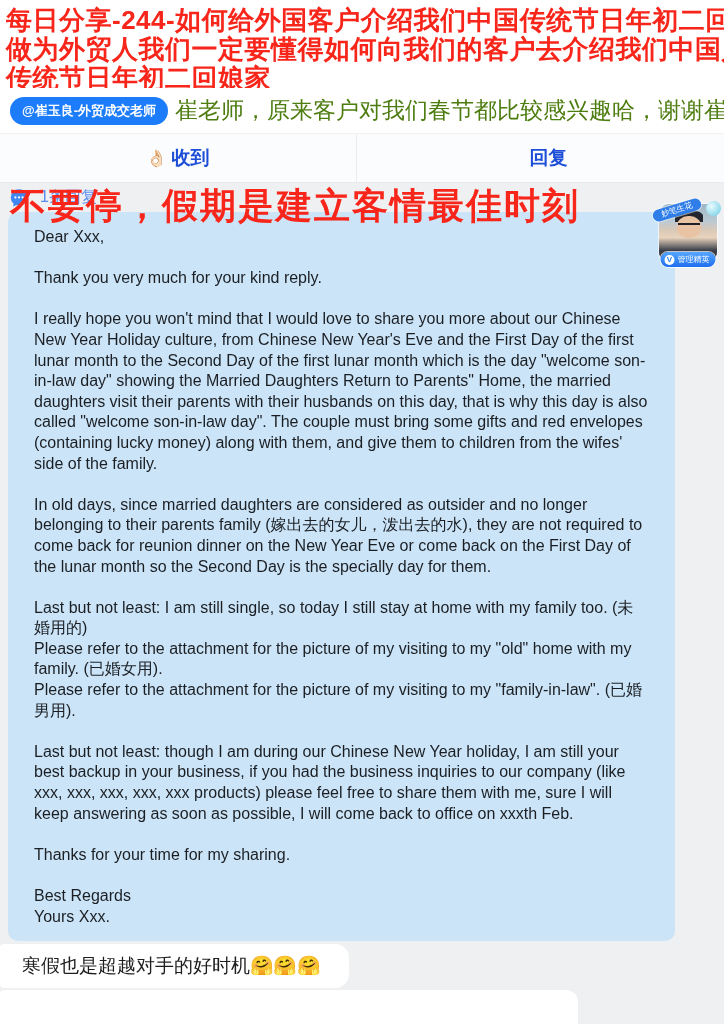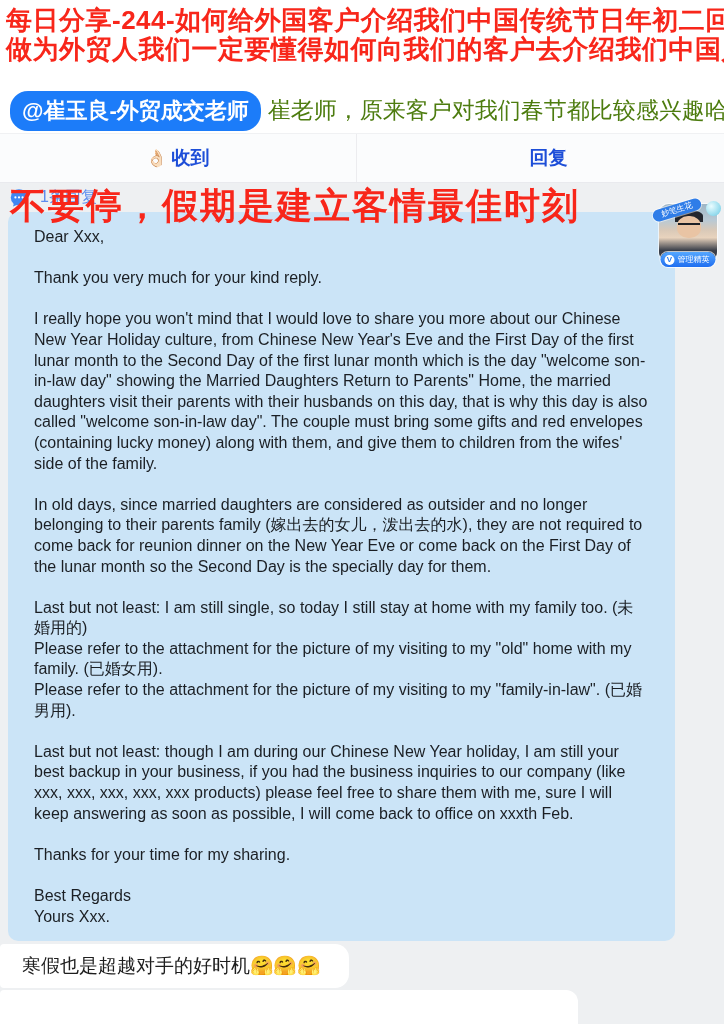--- a/index.html
+++ b/index.html
@@ -16,21 +16,21 @@
     font-size:26px; font-weight:bold; color:#f8261a; line-height:29px;
     letter-spacing:0.5px;
   }
   .title span { display:block; white-space:nowrap; }
   .comment-row {
     position:absolute; top:88px; left:0; width:724px; height:45px;
     background:#ffffff; display:flex; align-items:center; padding:0 6px 0 10px;
   }
   .author-badge {
     background:#1c7cf9; color:#fff; border-radius:18px;
-    padding:5px 12px; font-size:22px; font-weight:bold; white-space:nowrap; flex:0 0 auto;
+    padding:5px 12px; font-size:13px; font-weight:bold; white-space:nowrap; flex:0 0 auto;
   }
   .comment-text { font-size:23px; color:#4d7c0f; margin-left:7px; white-space:nowrap; }
   .action-row {
     position:absolute; top:133px; left:0; width:724px; height:50px;
     background:#fbfcfd; border-top:1px solid #f0f1f3; border-bottom:1px solid #e9eaee;
     display:flex;
   }
   .action-cell { display:flex; align-items:center; justify-content:center; gap:4px; }
   .action-cell.left { flex:0 0 356px; }
   .action-cell.right { flex:1; border-left:1px solid #ececef;padding-left:16px; }
@@ -95,20 +95,21 @@
   .red-note.bottom { top:984px; left:0px; font-size:35px; letter-spacing:2px; }
 </style>
 </head>
 <body>
 
 <div class="white-top"></div>
 
 <div class="title">
   <span>每日分享-244-如何给外国客户介绍我们中国传统节日年初二回娘家</span>
   <span>做为外贸人我们一定要懂得如何向我们的客户去介绍我们中国人最大的</span>
+  <span>传统节日年初二回娘家</span>
 </div>
 
 <div class="comment-row">
   <span class="author-badge">@崔玉良-外贸成交老师</span>
   <span class="comment-text">崔老师，原来客户对我们春节都比较感兴趣哈，谢谢崔老师的分享</span>
 </div>
 
 <div class="action-row">
   <div class="action-cell left">
     <span class="ok-hand">👌🏻</span>

